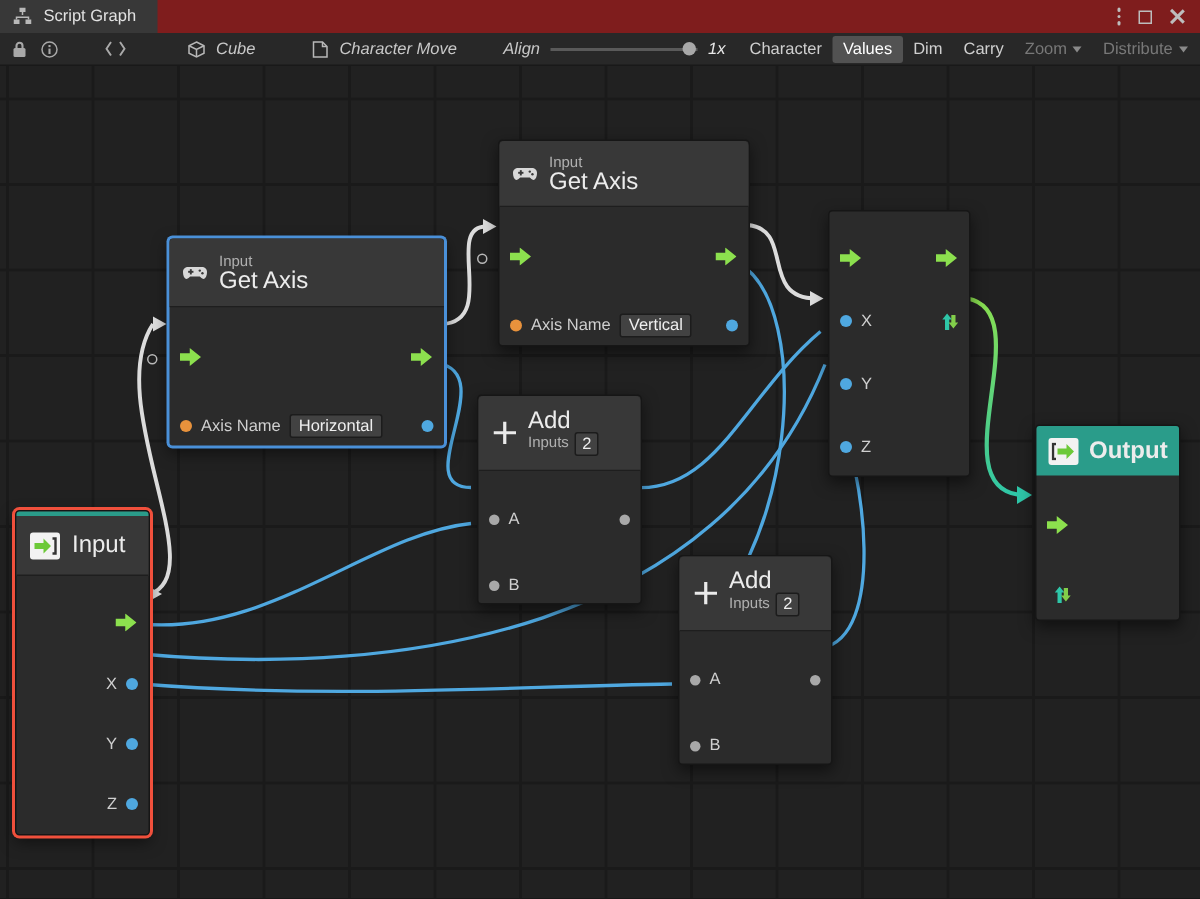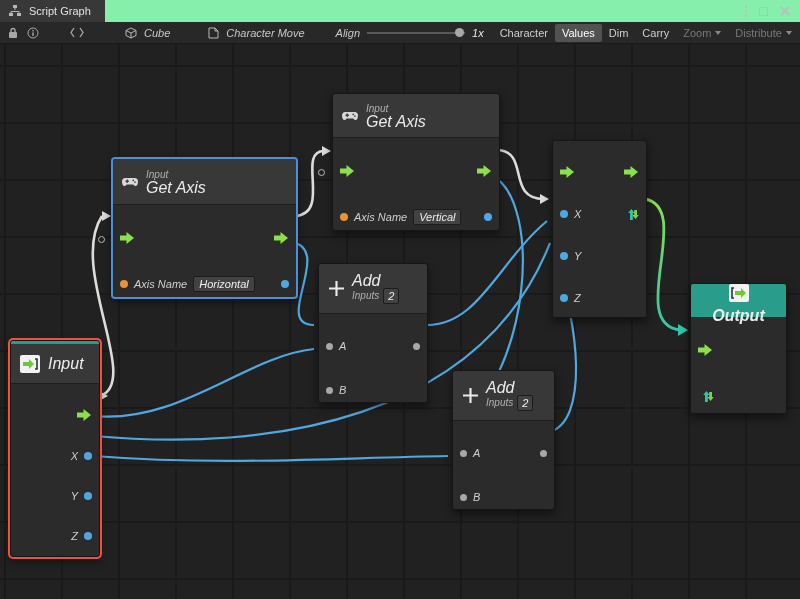--- a/index.html
+++ b/index.html
@@ -1,21 +1,21 @@
 <!DOCTYPE html>
 <html><head>
 <meta charset="utf-8">
 <style>
   * { margin:0; padding:0; box-sizing:border-box; }
   html,body { background:#111; }
   body { font-family:"Liberation Sans", sans-serif; }
   .screen { position:relative; width:800px; height:599px; overflow:hidden; background:#212121; }
 
   
-  .tabbar { position:absolute; left:0; top:0; width:800px; height:22px; background:#86efac; display:flex; align-items:stretch; }
+  .tabbar { position:absolute; left:0; top:0; width:800px; height:22px; background:#7f1d1d; display:flex; align-items:stretch; }
   .tab { display:flex; align-items:center; gap:6px; padding:0 14px 0 7px; background:#383838; color:#e2e2e2; font-size:11px; }
   .winctrl { margin-left:auto; display:flex; align-items:center; gap:12px; padding-right:10px; }
   .kebab { display:flex; flex-direction:column; gap:2px; }
   .kebab i { width:2.5px; height:2.5px; border-radius:50%; background:#bdbdbd; }
   .sqico { width:9px; height:9px; border:1.5px solid #bdbdbd; }
   .xico { position:relative; width:10px; height:10px; }
   .xico:before,.xico:after { content:""; position:absolute; left:4px; top:-1px; width:1.6px; height:12px; background:#bdbdbd; }
   .xico:before { transform:rotate(45deg);} .xico:after { transform:rotate(-45deg);}
 
   
@@ -32,38 +32,38 @@
   .tbtn.disabled { color:#787878; }
   .caret { width:0; height:0; border-left:3.5px solid transparent; border-right:3.5px solid transparent; border-top:4px solid #8a8a8a; }
 
   
   .canvas { position:absolute; left:0; top:44px; width:800px; height:555px; background-color:#212121;
     background-image:linear-gradient(#1a1a1a 2px, transparent 2px), linear-gradient(90deg, #1a1a1a 2px, transparent 2px);
     background-size:57px 57px; background-position:4px 21px; }
   .edges { position:absolute; left:0; top:0; width:800px; height:599px; z-index:1; pointer-events:none; }
 
   
-  .node { position:absolute; z-index:2; background:#2b2b2b; border:1px solid #161616; border-radius:3px; box-shadow:0 4px 10px rgba(0,0,0,.5);font-style:italic; }
+  .node { position:absolute; z-index:2; background:#2b2b2b; border:1px solid #161616; border-radius:3px; box-shadow:0 4px 10px rgba(0,0,0,.5); }
   .node.sel-blue { border:1px solid #4a90d8; box-shadow:0 0 0 1px #4a90d8, 0 4px 10px rgba(0,0,0,.5); }
   .node.sel-red { box-shadow:0 0 0 2px #f0503c, 0 4px 10px rgba(0,0,0,.5); }
   .nhead { display:flex; align-items:center; gap:8px; padding:0 9px; background:#383838; border-radius:3px 3px 0 0; border-bottom:1px solid #1e1e1e; }
   .ncat { font-size:10px; color:#b0b0b0; line-height:12px; }
   .ntitle { font-size:16px; color:#ececec; line-height:14px; }
   .row { display:flex; align-items:center; gap:6px; padding:0 7px; font-size:11px; color:#cfcfcf;margin-top:20px; }
   .sp { flex:1; }
   .dot { width:8px; height:8px; border-radius:50%; flex:0 0 auto; }
   .dot.blue { background:#4fa8e0; } .dot.orange { background:#e8923c; }
   .dot.gray { width:7px; height:7px; background:#a8a8a8; }
   .dot.hollow { position:absolute; width:7px; height:7px; background:transparent; border:1.5px solid #b8b8b8; border-radius:50%; }
   .flow { width:15px; height:12px; flex:0 0 auto; display:inline-flex; }
   .field { background:#424242; border:1px solid #1c1c1c; border-radius:2px; padding:0 5px; height:16px; line-height:15px; font-size:11px; color:#efefef; }
   .field.num { min-width:16px; text-align:center; padding:0 3px; }
   .iconbox { width:20px; height:18px; background:#f2f2f2; border-radius:2px; display:inline-flex; align-items:center; justify-content:center; flex:0 0 auto; }
   .tealbar { height:3px; background:#2a9c8a; border-radius:2px 2px 0 0; }
-  .outhead { display:flex; align-items:center; gap:7px; padding:0 8px; height:33px; background:#2a9c8a; border-radius:2px 2px 0 0;flex-direction:column; }
+  .outhead { display:flex; align-items:center; gap:7px; padding:0 8px; height:33px; background:#2a9c8a; border-radius:2px 2px 0 0; }
   .outhead .ntitle { font-weight:bold; }
   .miniarrows { width:13px; height:13px; display:inline-flex; }
 </style>
 </head>
 <body>
 
 <div class="screen">
 
   <div class="tabbar">
     <div class="tab">

